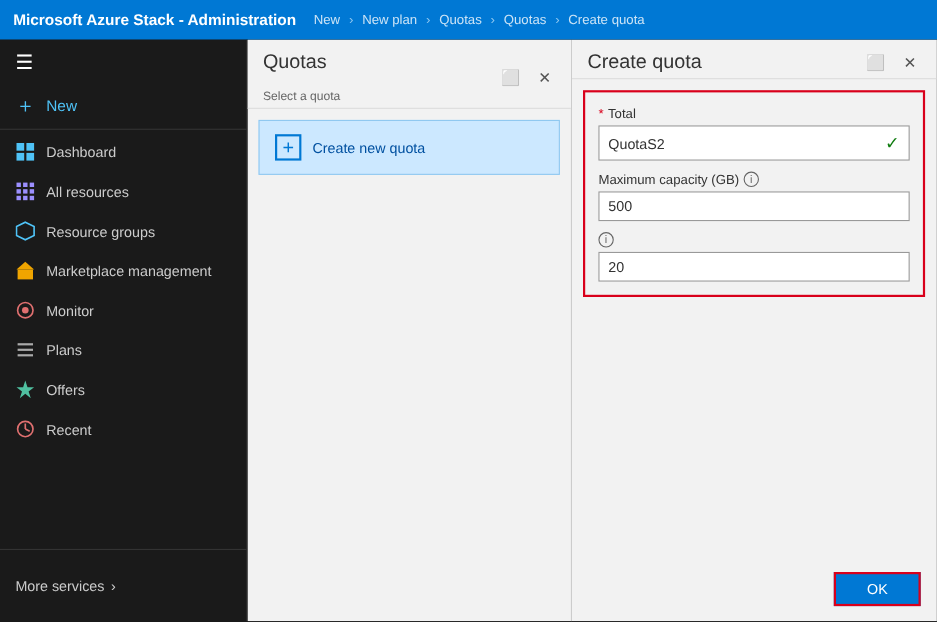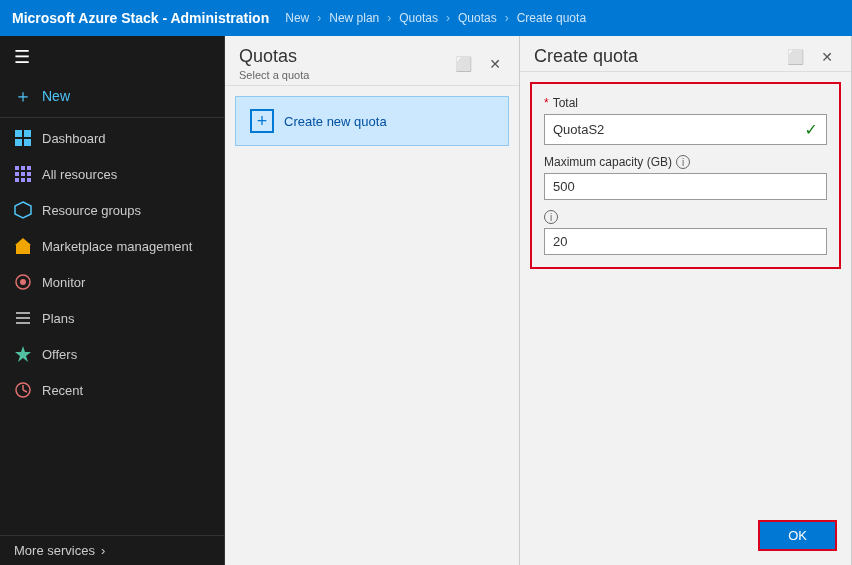--- a/index.html
+++ b/index.html
@@ -78,21 +78,21 @@
       flex-shrink: 0;
     }
     .sidebar-item .icon.plus {
       color: #4fc3f7;
       font-size: 18px;
       font-weight: 300;
     }
     .more-services {
       display: flex;
       align-items: center;
-      padding: 7px 14px;
+      padding: 25px 14px;
       color: #ccc;
       cursor: pointer;
       font-size: 13px;
       gap: 6px;
       margin-top: auto;
       border-top: 1px solid #333;
     }
 
     
     .content-area {
@@ -125,21 +125,21 @@
       border-bottom: 1px solid #ddd;
     }
     .panel-title {
       font-size: 18px;
       font-weight: 300;
       color: #333;
     }
     .panel-subtitle {
       font-size: 11px;
       color: #666;
-      margin-top: 2px;
+      margin-top: 15px;
     }
     .panel-actions {
       display: flex;
       gap: 8px;
     }
     .panel-action-btn {
       background: none;
       border: none;
       cursor: pointer;
       color: #555;

